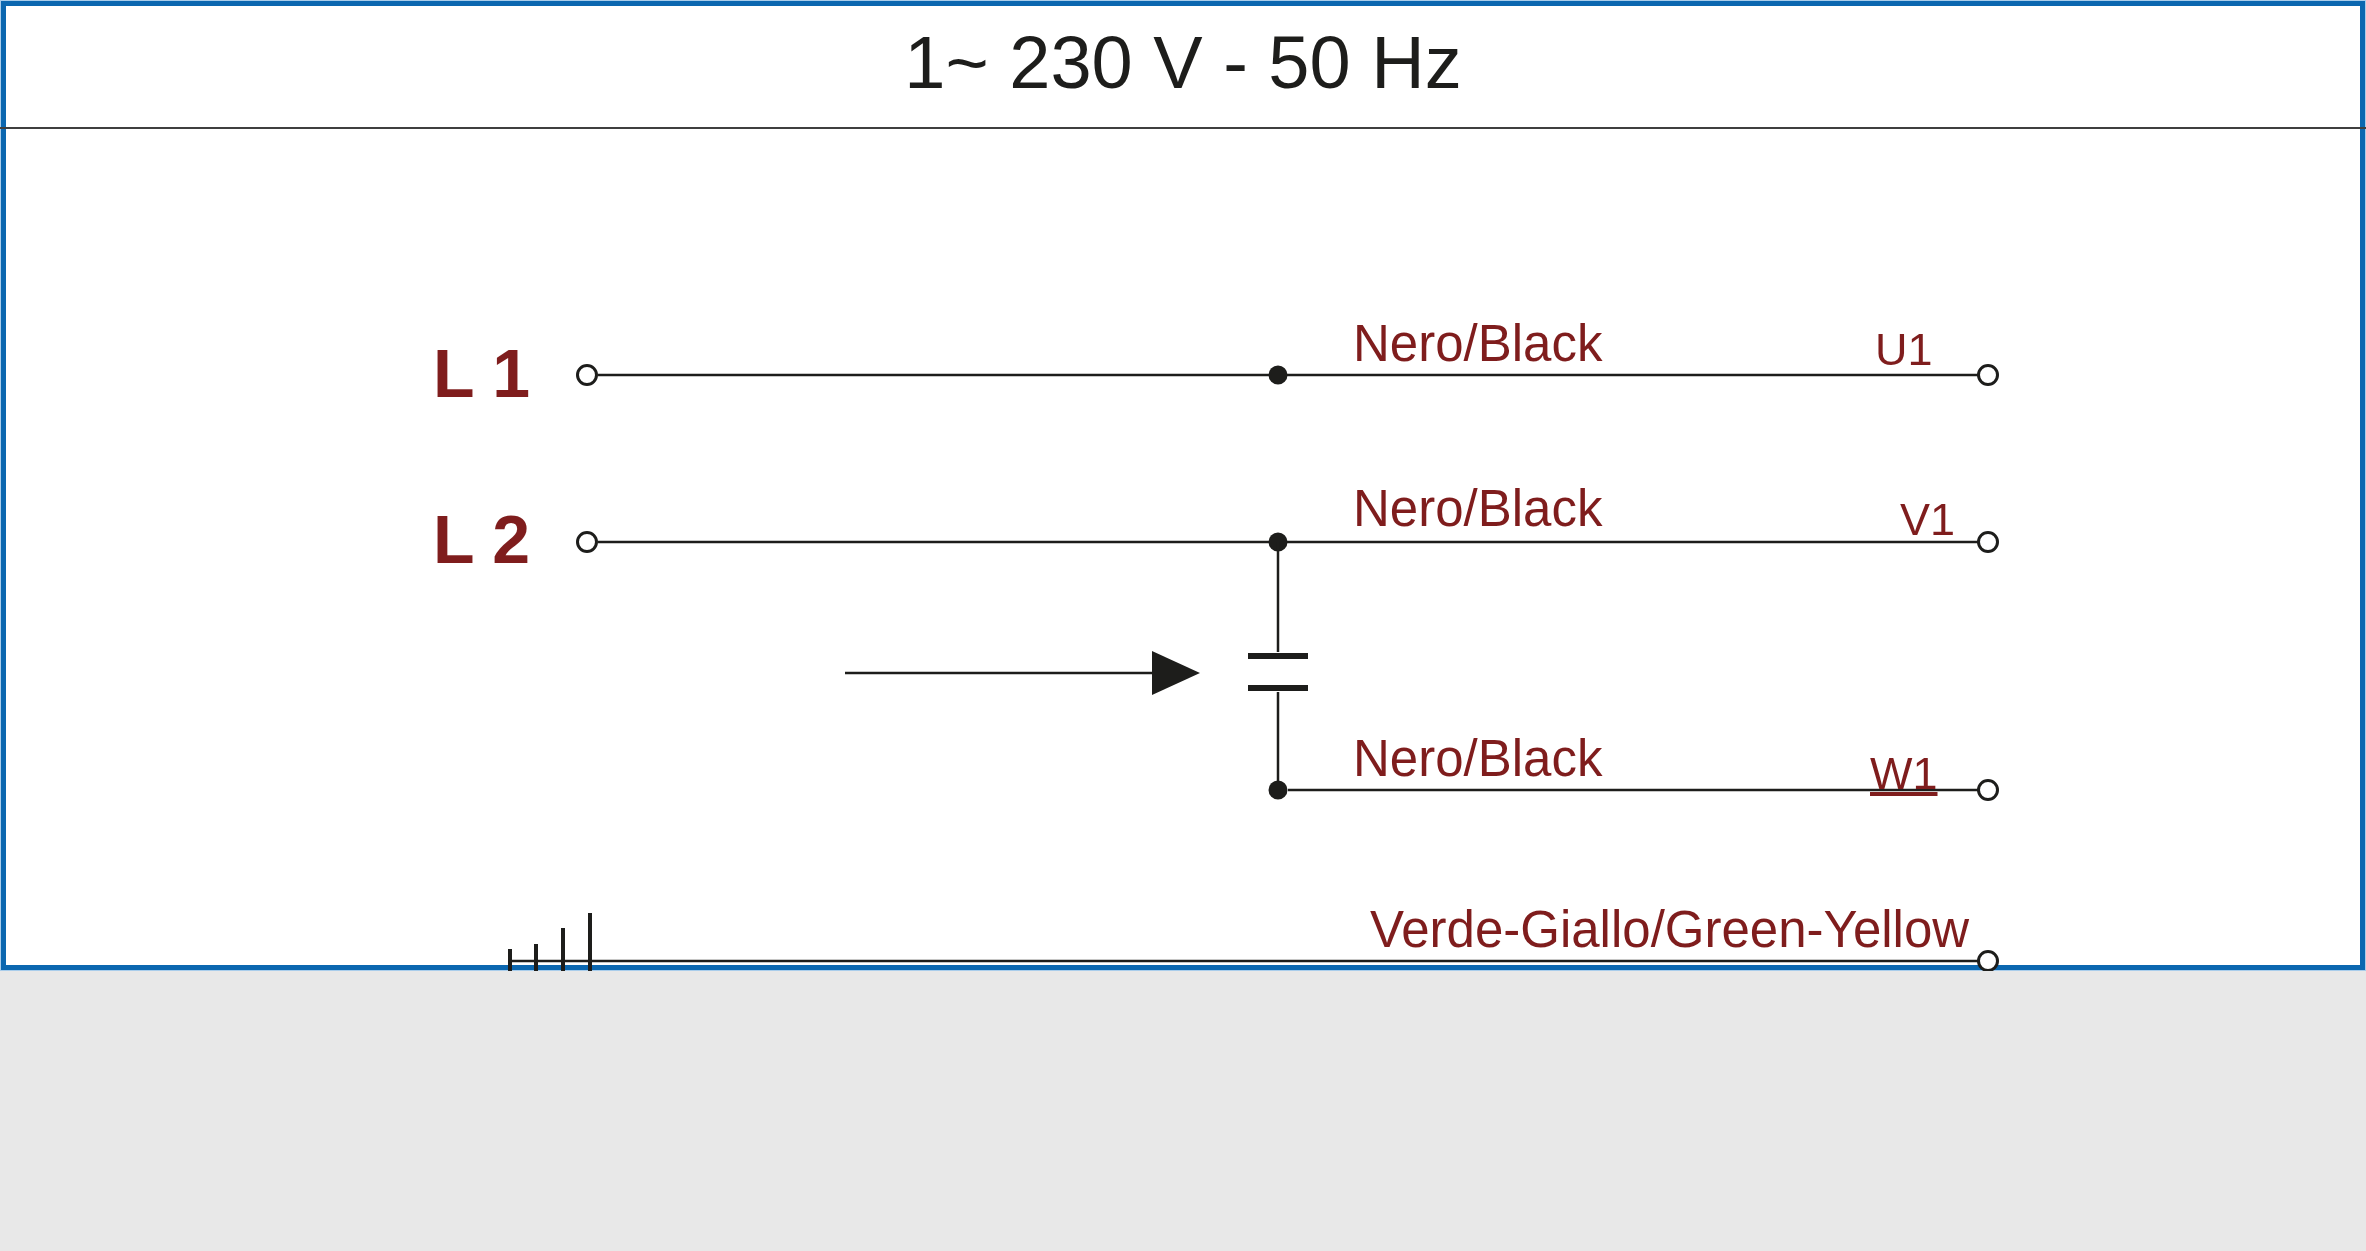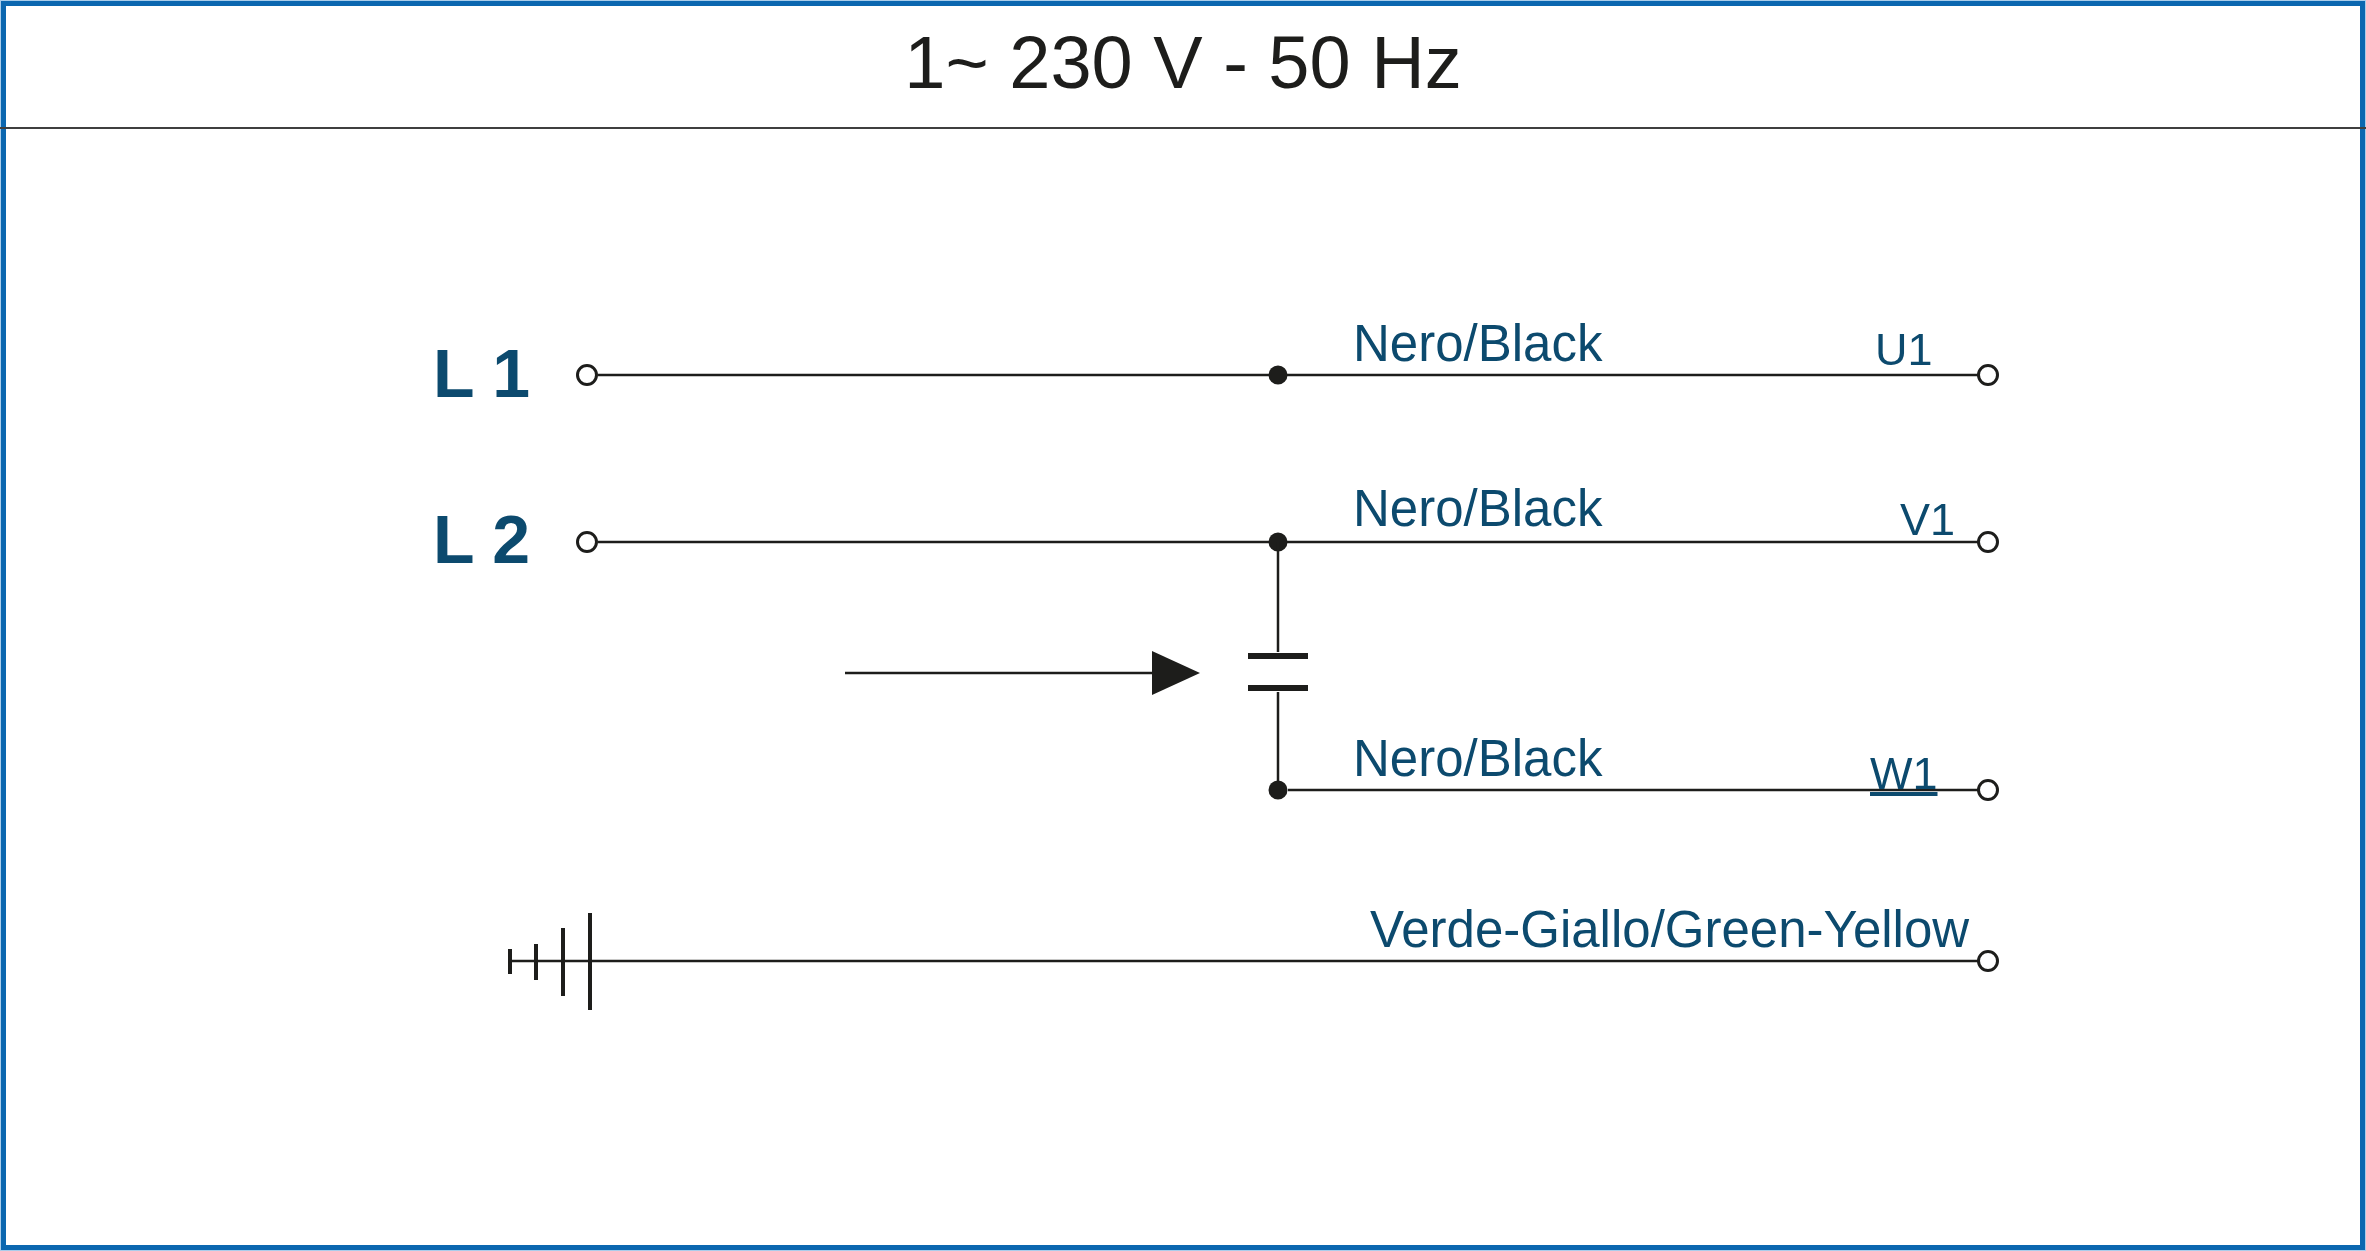--- a/index.html
+++ b/index.html
@@ -1,35 +1,35 @@
 <!DOCTYPE html>
 <html><head>
 <meta charset="utf-8">
 <style>
   html, body { margin: 0; padding: 0; background: #e8e8e8; }
   .page {
     position: relative;
     width: 2366px;
-    height: 1251px;
+    height: 971px;
     background: #ffffff;
     box-shadow: inset 0 0 0 1px #a9cdeb, inset 0 0 0 6px #0b67b0;
     font-family: "Liberation Sans", sans-serif;
     color: #1d1d1b;
     overflow: hidden;
   }
   .diagram-svg {
     position: absolute;
     left: 0; top: 0;
     width: 2366px; height: 1251px;
   }
   .label {
     position: absolute;
     white-space: nowrap;
     line-height: 1;
-    color: #0c4a6e;
+    color: #7f1d1d;
   }
   .title {
     position: absolute;
     left: 0; right: 0;
     top: 26px;
     text-align: center;
     font-size: 74px;
     line-height: 1;
     color: #1d1d1b;
   }

